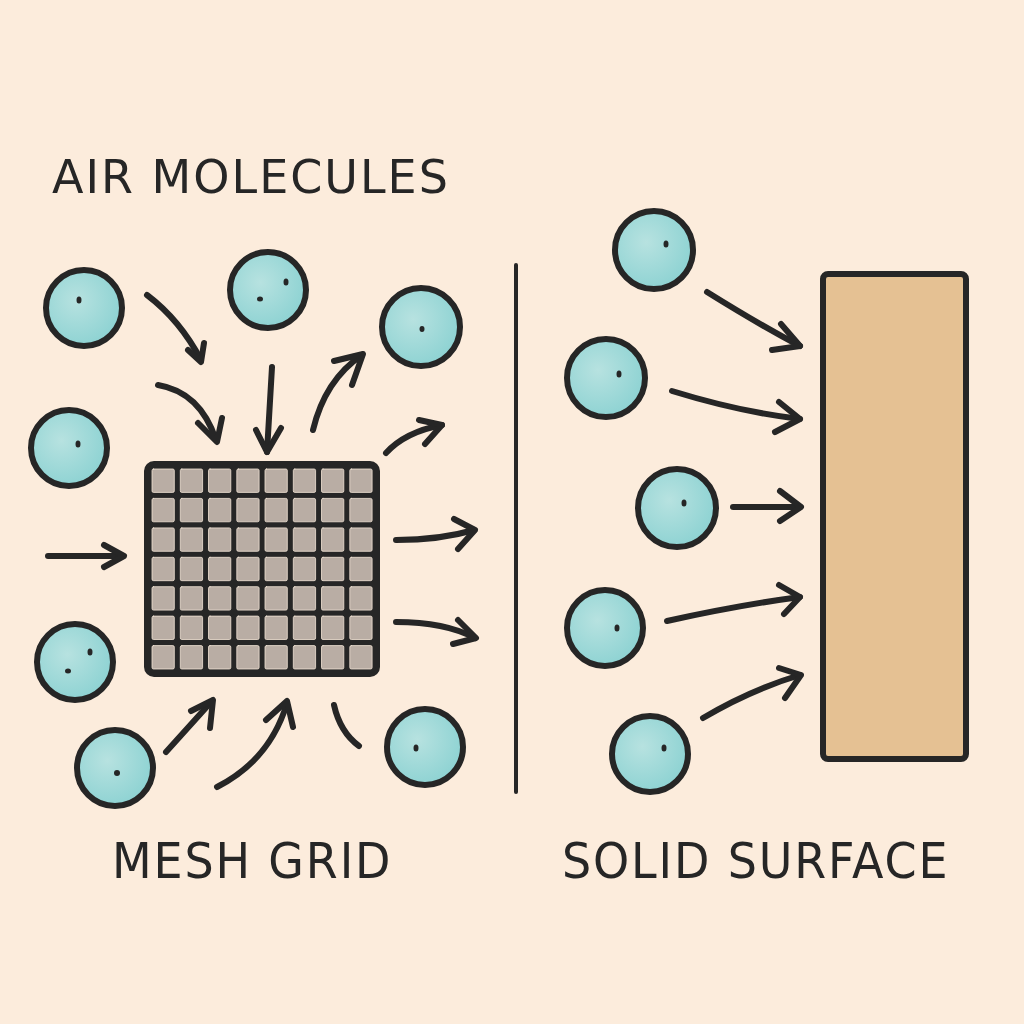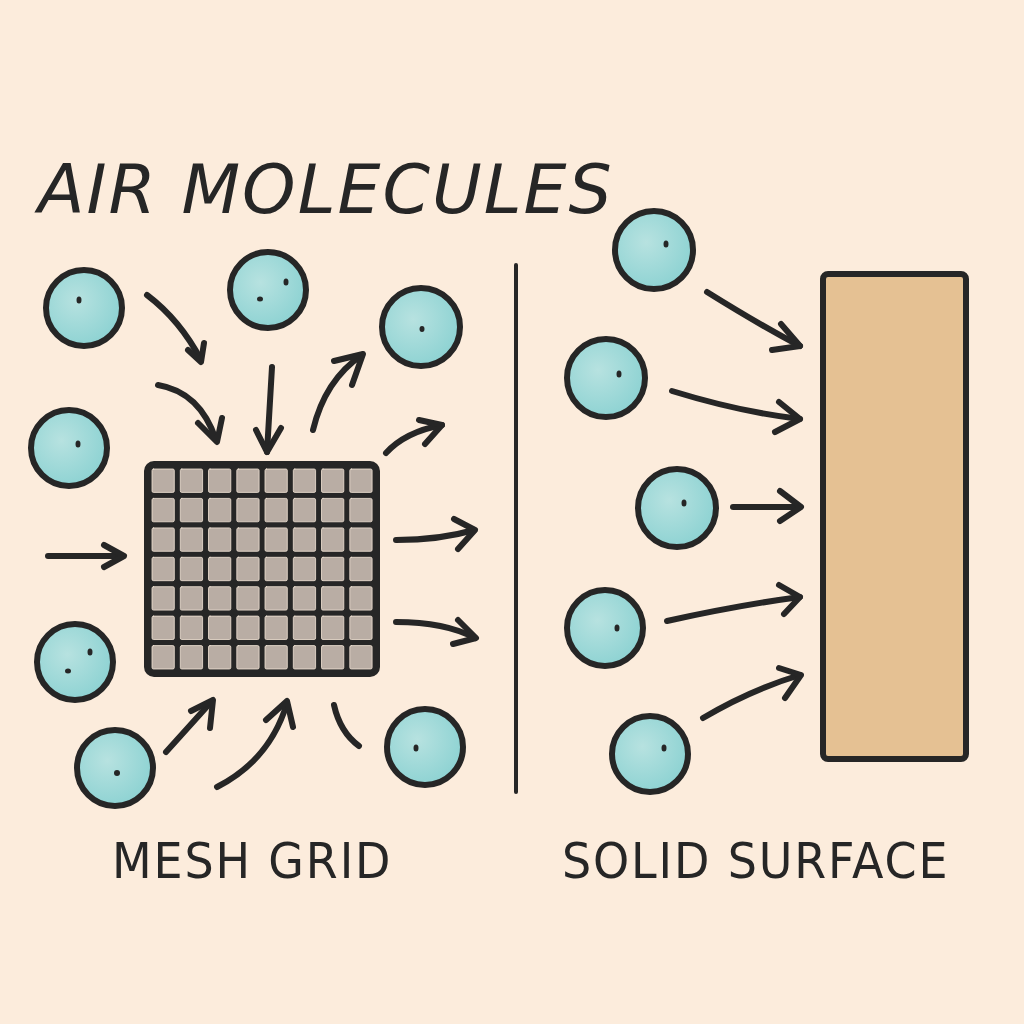--- a/index.html
+++ b/index.html
@@ -9,21 +9,21 @@
       font-family: "DejaVu Sans", sans-serif;
       position: relative;
     }
     .label {
       position: absolute;
       color: #262626;
       font-family: "DejaVu Sans", sans-serif;
       letter-spacing: 2px;
       white-space: nowrap;
     }
-    #title { left: 38px; top: 150px; font-size: 68px; font-style: italic; }
+    #title { left: 52px; top: 150px; font-size: 46px; }
     #mesh-label { left: 112px; top: 832px; font-size: 50px; transform: scaleX(0.92); transform-origin: left; }
     #solid-label { left: 562px; top: 832px; font-size: 50px; transform: scaleX(0.92); transform-origin: left; }
     svg.diagram { position: absolute; left: 0; top: 0; }
   </style>
 </head>
 <body>
 
 <div class="label" id="title">AIR MOLECULES</div>
 
 <svg class="diagram" width="1024" height="1024" viewBox="0 0 1024 1024">

